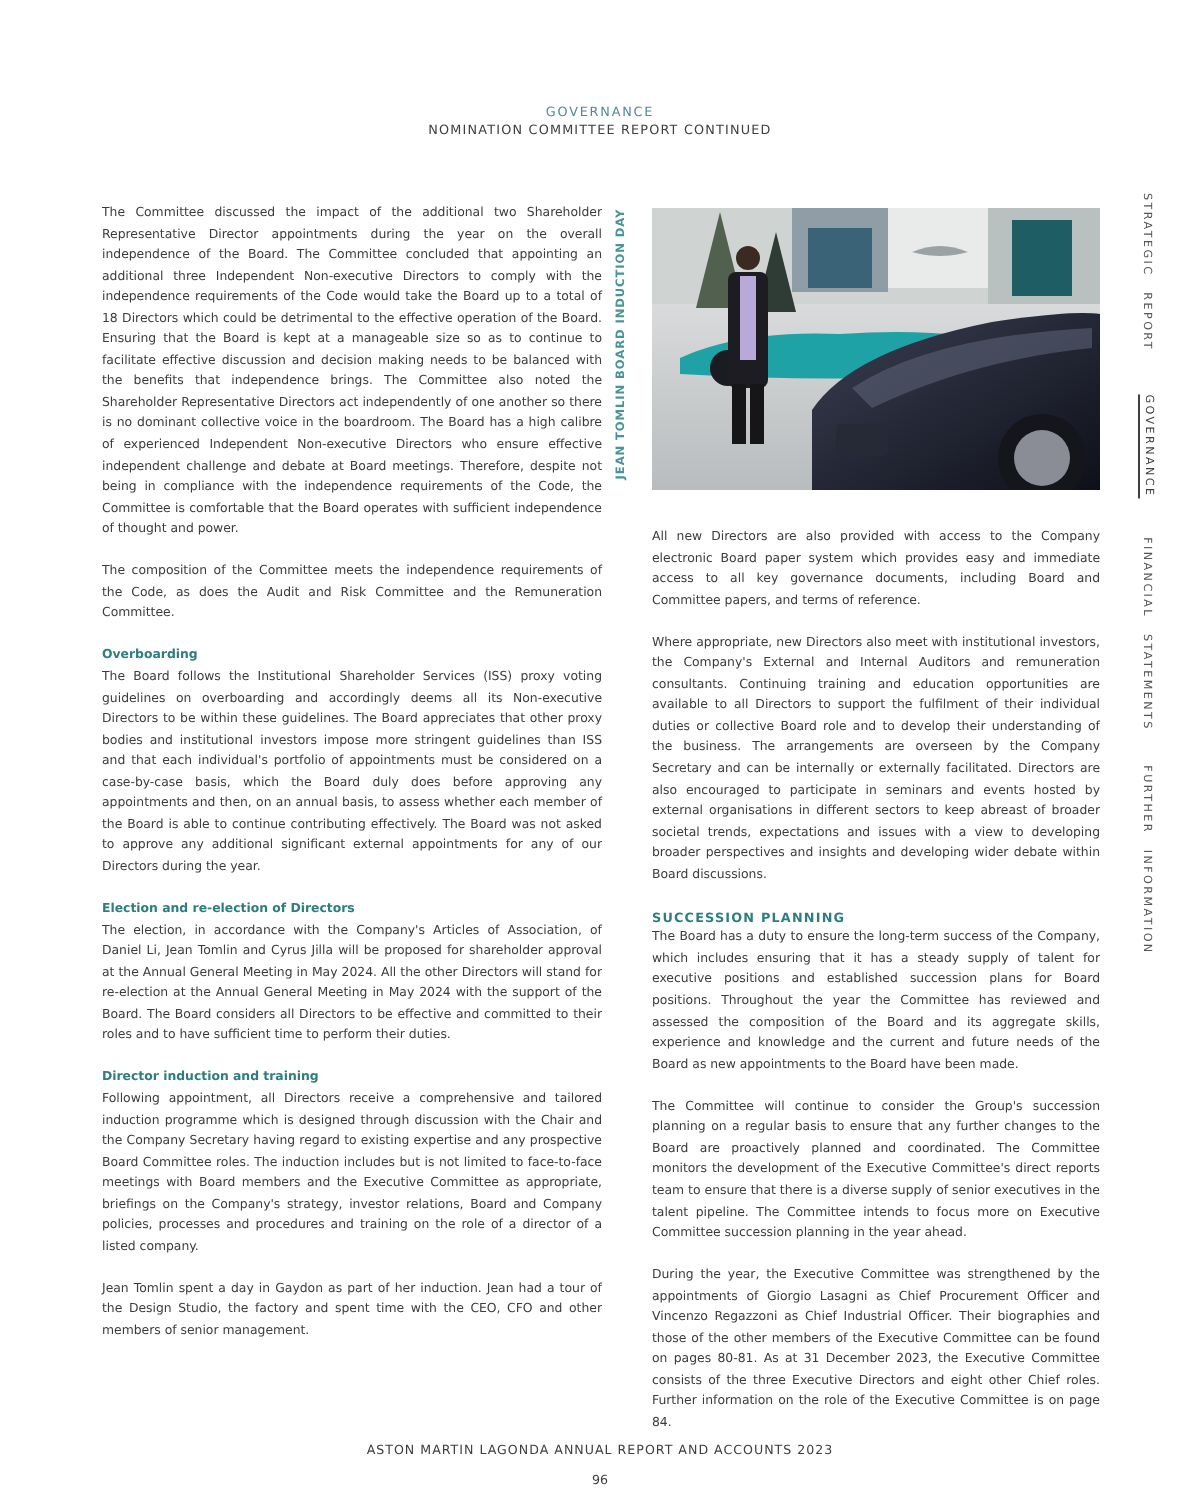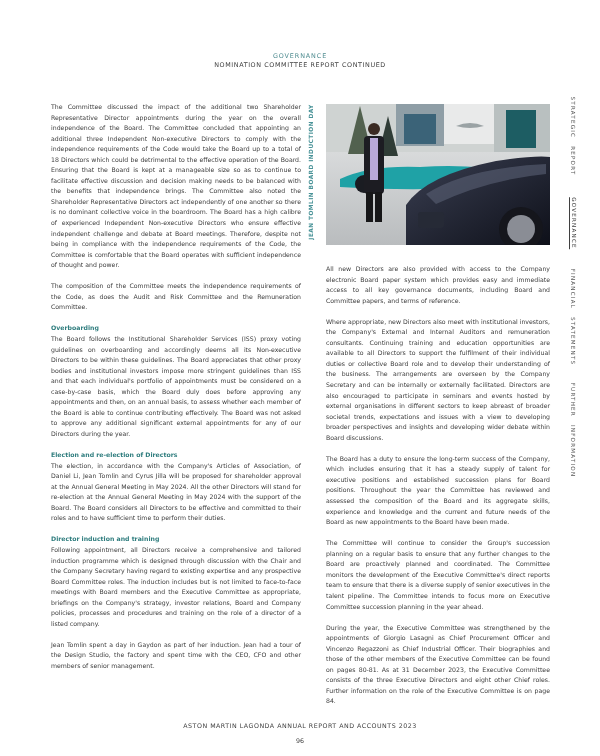--- a/index.html
+++ b/index.html
@@ -91,20 +91,21 @@
     <rect x="44" y="34" width="8" height="42" fill="#b8a9d8"></rect>
     <rect x="40" y="88" width="7" height="30" fill="#161618"></rect>
     <rect x="49" y="88" width="7" height="30" fill="#161618"></rect>
     <circle cx="48" cy="25" r="6" fill="#3a2a22"></circle>
   </svg>
 </div>
 
 <div class="col col-right">
   <p>All new Directors are also provided with access to the Company electronic Board paper system which provides easy and immediate access to all key governance documents, including Board and Committee papers, and terms of reference.</p>
   <p>Where appropriate, new Directors also meet with institutional investors, the Company's External and Internal Auditors and remuneration consultants. Continuing training and education opportunities are available to all Directors to support the fulfilment of their individual duties or collective Board role and to develop their understanding of the business. The arrangements are overseen by the Company Secretary and can be internally or externally facilitated. Directors are also encouraged to participate in seminars and events hosted by external organisations in different sectors to keep abreast of broader societal trends, expectations and issues with a view to developing broader perspectives and insights and developing wider debate within Board discussions.</p>
+  <div class="H">SUCCESSION PLANNING</div>
   <p>The Board has a duty to ensure the long-term success of the Company, which includes ensuring that it has a steady supply of talent for executive positions and established succession plans for Board positions. Throughout the year the Committee has reviewed and assessed the composition of the Board and its aggregate skills, experience and knowledge and the current and future needs of the Board as new appointments to the Board have been made.</p>
   <p>The Committee will continue to consider the Group's succession planning on a regular basis to ensure that any further changes to the Board are proactively planned and coordinated. The Committee monitors the development of the Executive Committee's direct reports team to ensure that there is a diverse supply of senior executives in the talent pipeline. The Committee intends to focus more on Executive Committee succession planning in the year ahead.</p>
   <p class="tight">During the year, the Executive Committee was strengthened by the appointments of Giorgio Lasagni as Chief Procurement Officer and Vincenzo Regazzoni as Chief Industrial Officer. Their biographies and those of the other members of the Executive Committee can be found on pages 80-81. As at 31 December 2023, the Executive Committee consists of the three Executive Directors and eight other Chief roles. Further information on the role of the Executive Committee is on page 84.</p>
 </div>
 
 <div class="sidenav">
   <div class="navitem" style="top:0;height:72px;">
     <span>STRATEGIC REPORT</span>
   </div>
   <div class="navitem active" style="top:92px;height:62px;">

